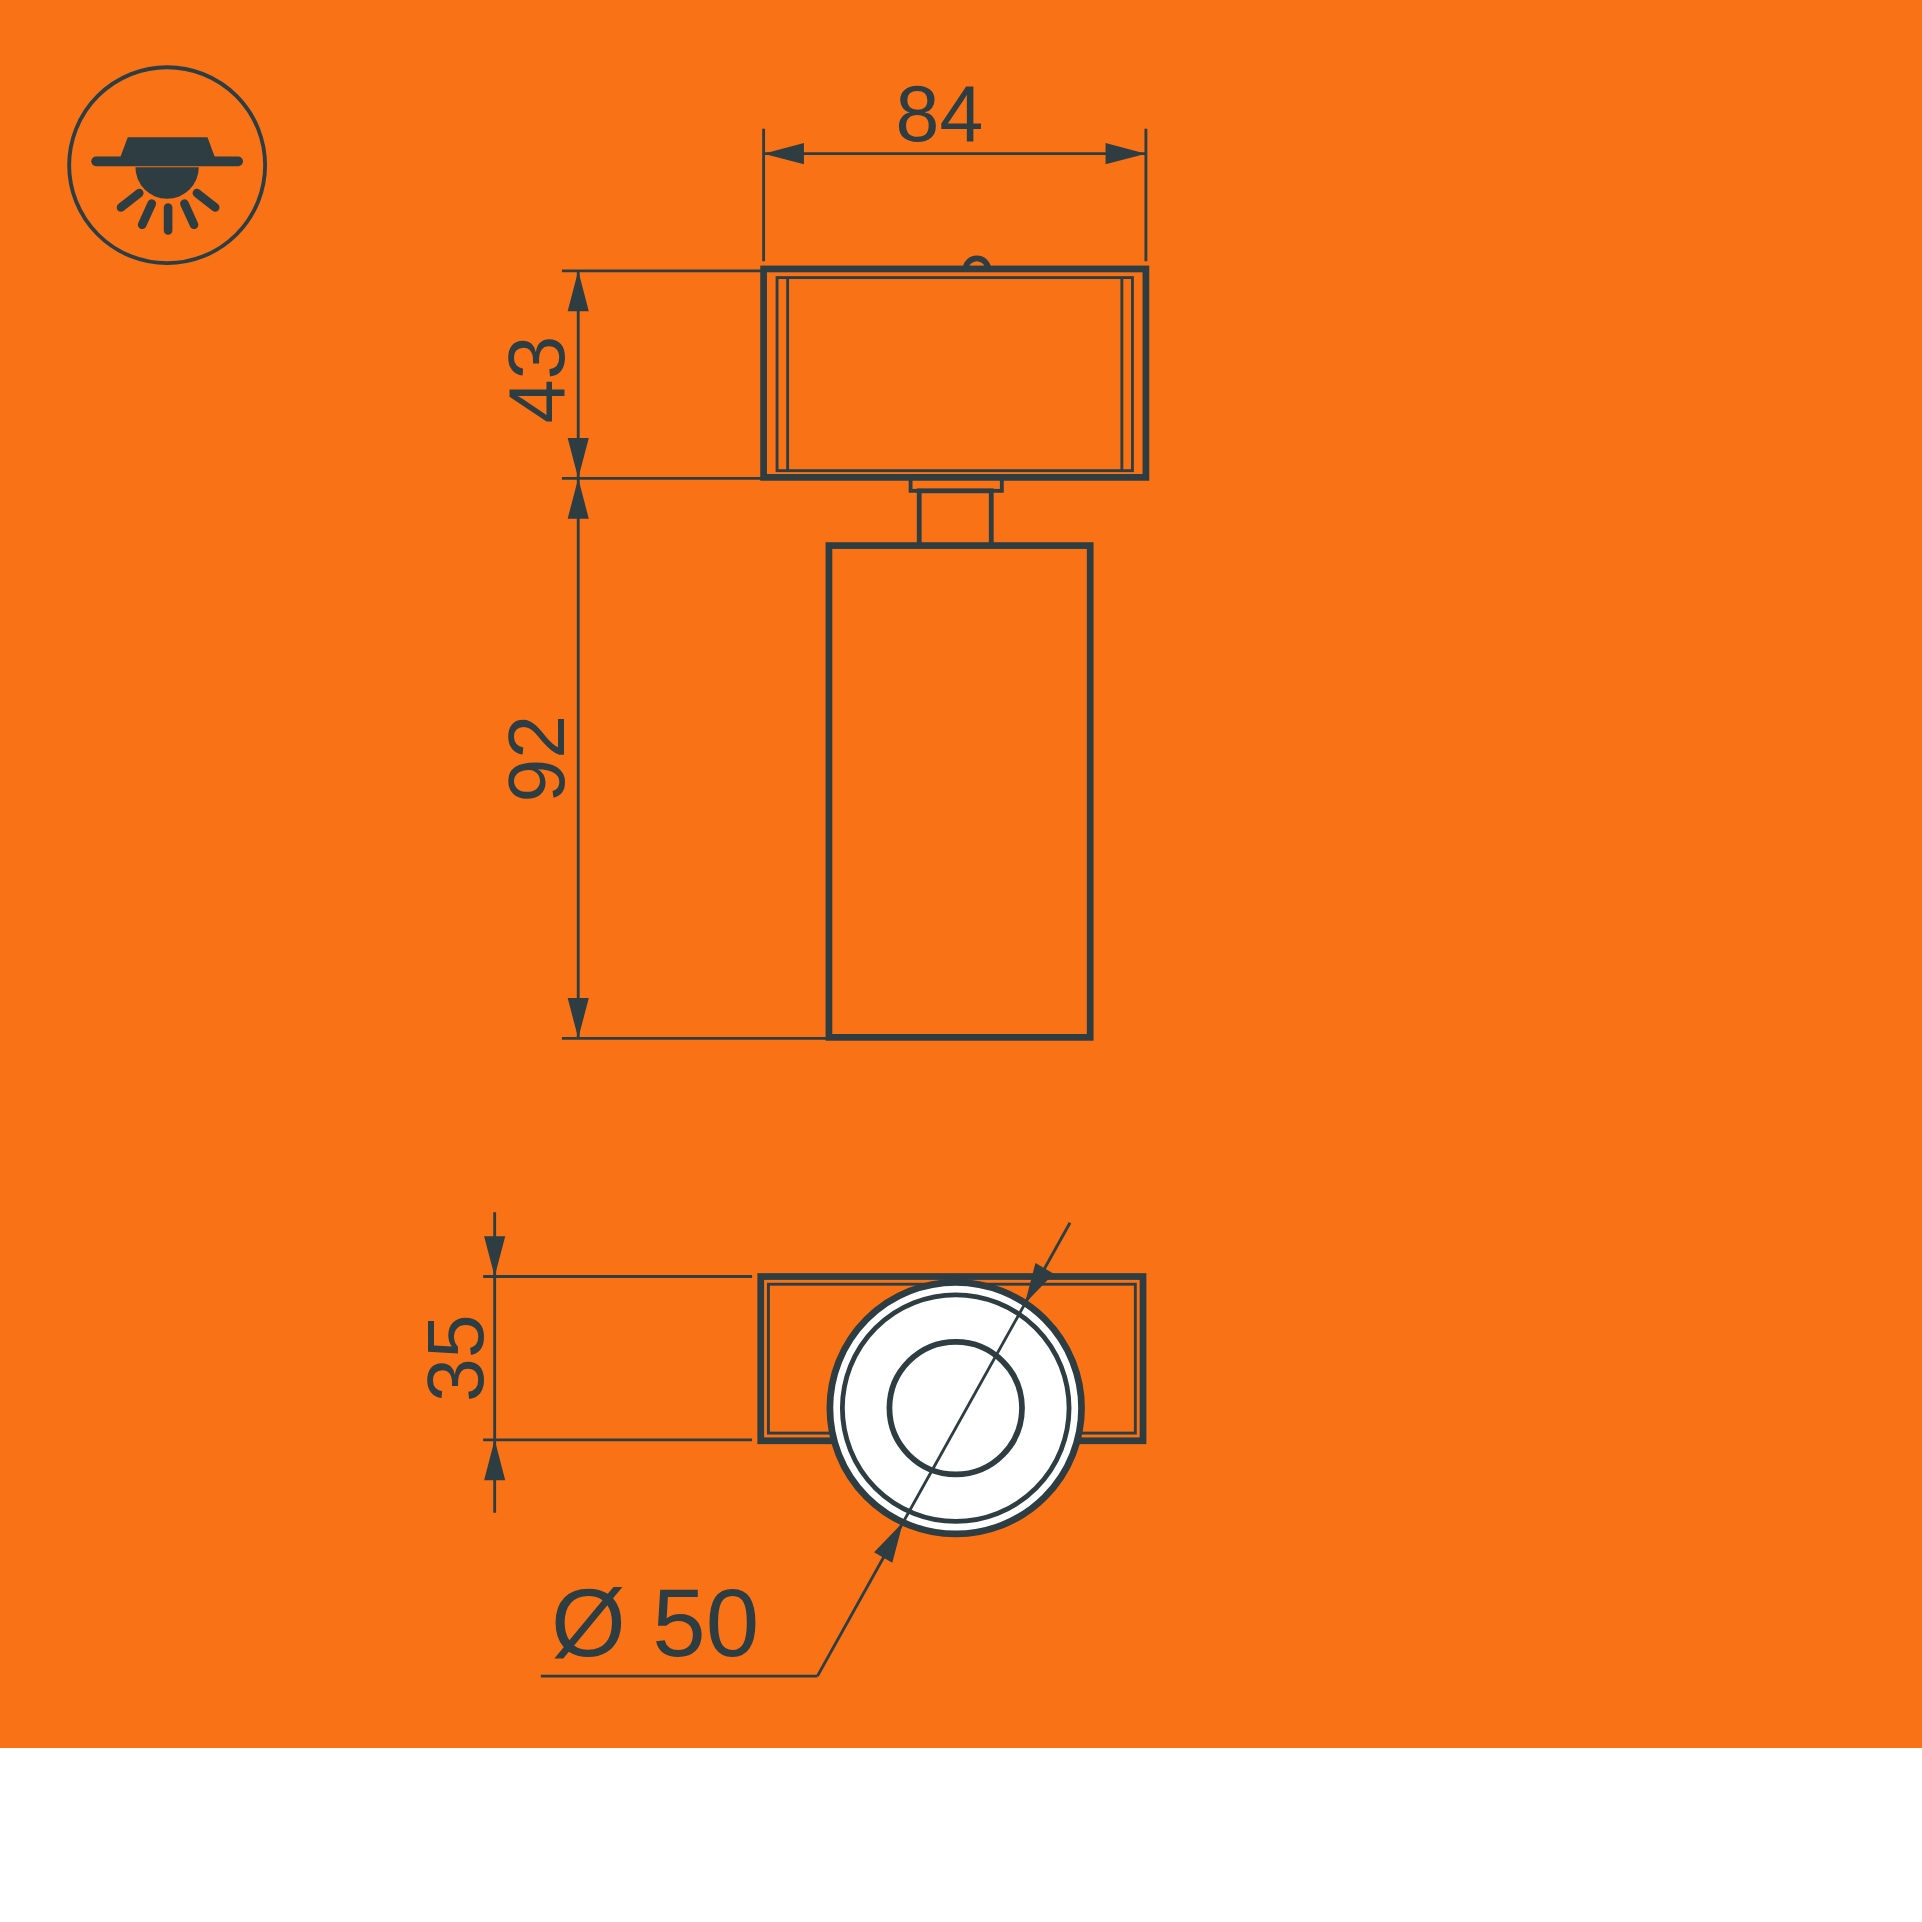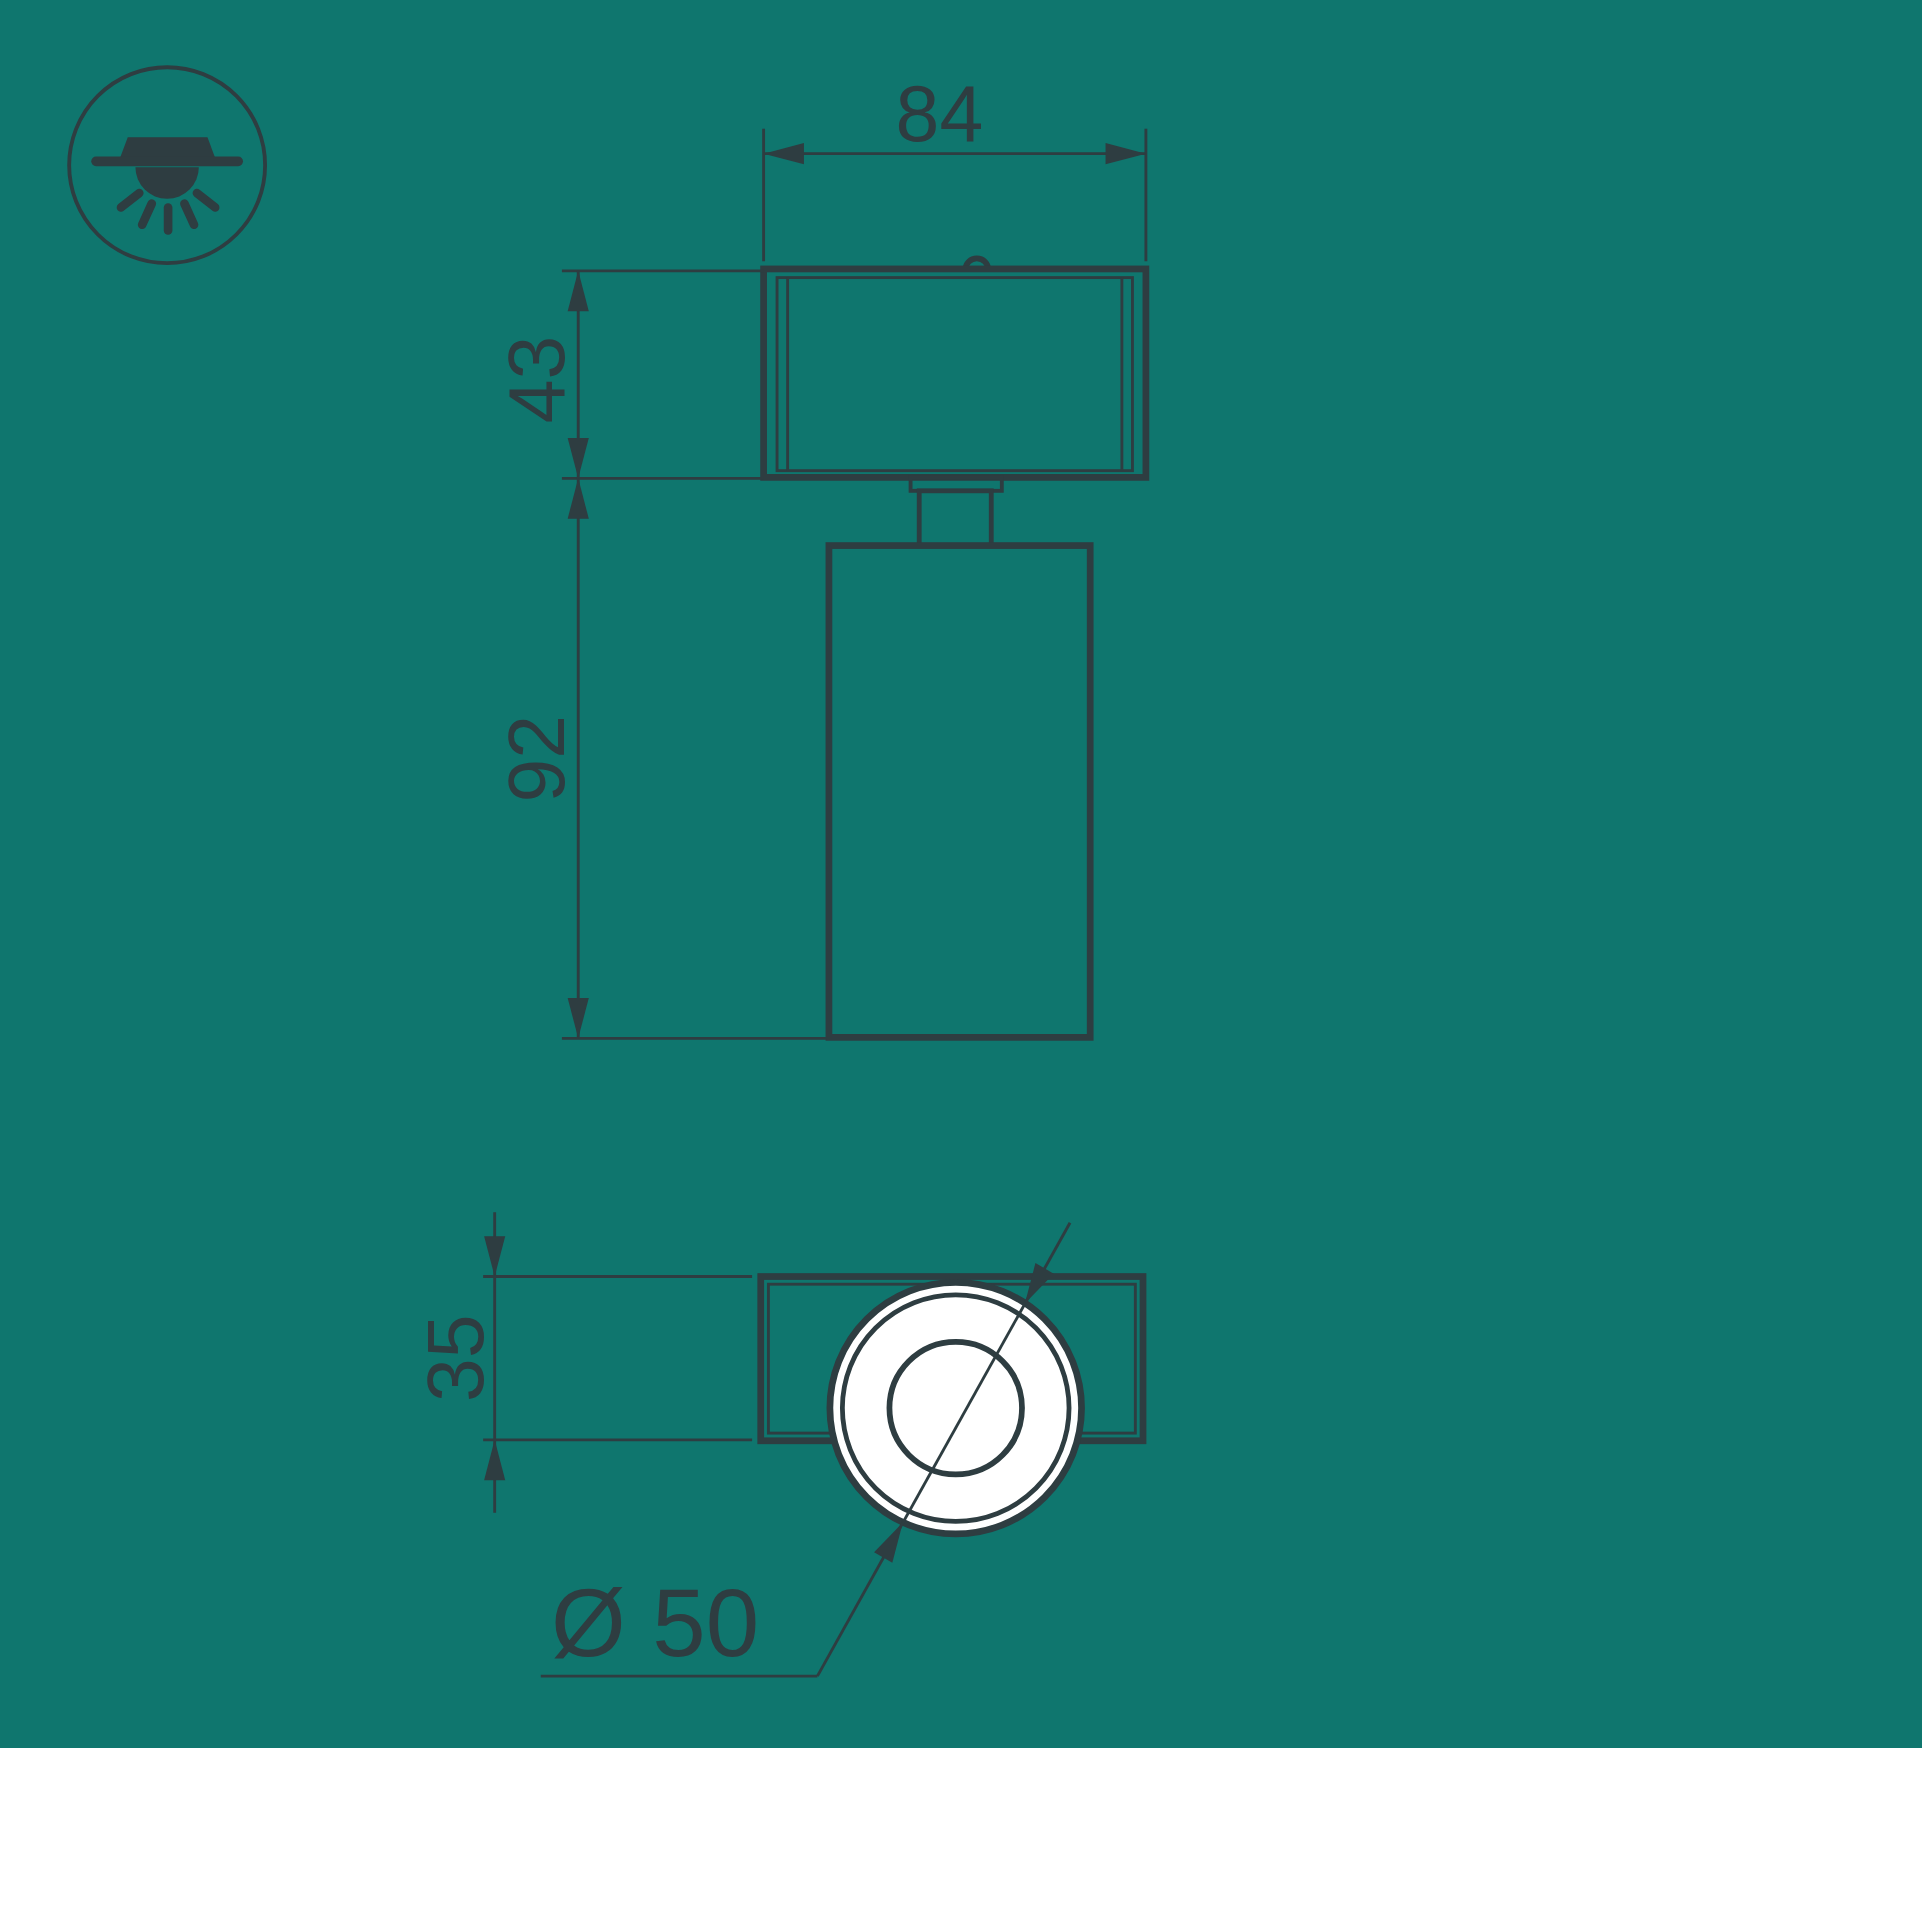--- a/index.html
+++ b/index.html
@@ -1,16 +1,16 @@
 <!DOCTYPE html>
 <html><head>
 <meta charset="utf-8">
 <style>
   html, body { margin: 0; padding: 0; background: #ffffff; }
-  .stage { position: relative; width: 1922px; height: 1748px; background: #0f766e; overflow: hidden; }
+  .stage { position: relative; width: 1922px; height: 1748px; background: #f97316; overflow: hidden; }
   svg { display: block; }
   .ln   { stroke: #2e3d41; fill: none; stroke-linecap: butt; }
   .w7   { stroke-width: 7; }
   .w6   { stroke-width: 6; }
   .w5   { stroke-width: 5; }
   .w4   { stroke-width: 4; }
   .w3   { stroke-width: 3; }
   .solid{ fill: #2e3d41; stroke: none; }
   .whitefill { fill: #ffffff; }
   .ray  { stroke: #2e3d41; stroke-width: 9; stroke-linecap: round; fill: none; }

